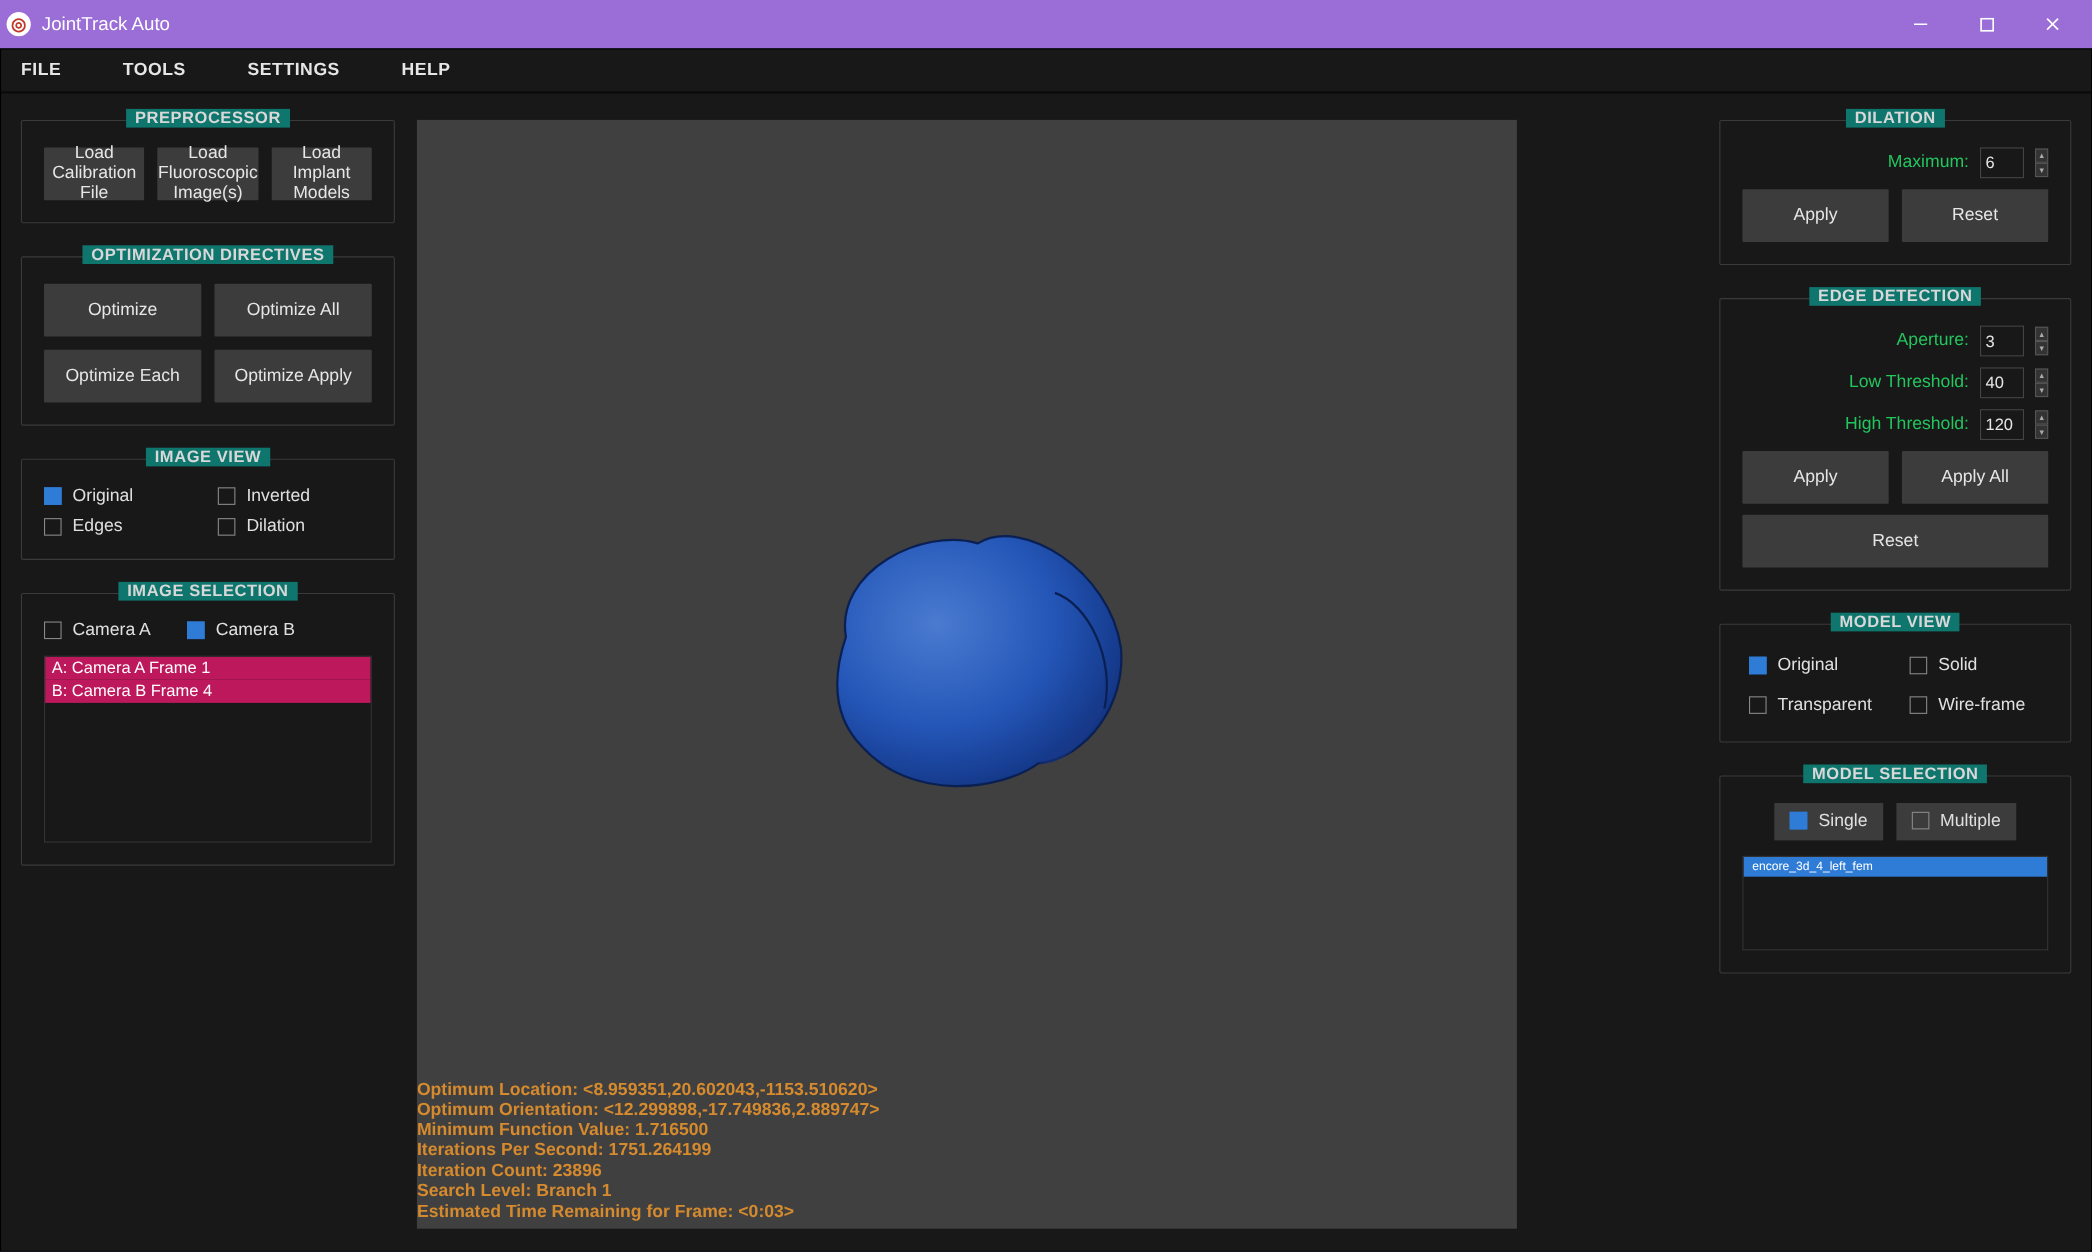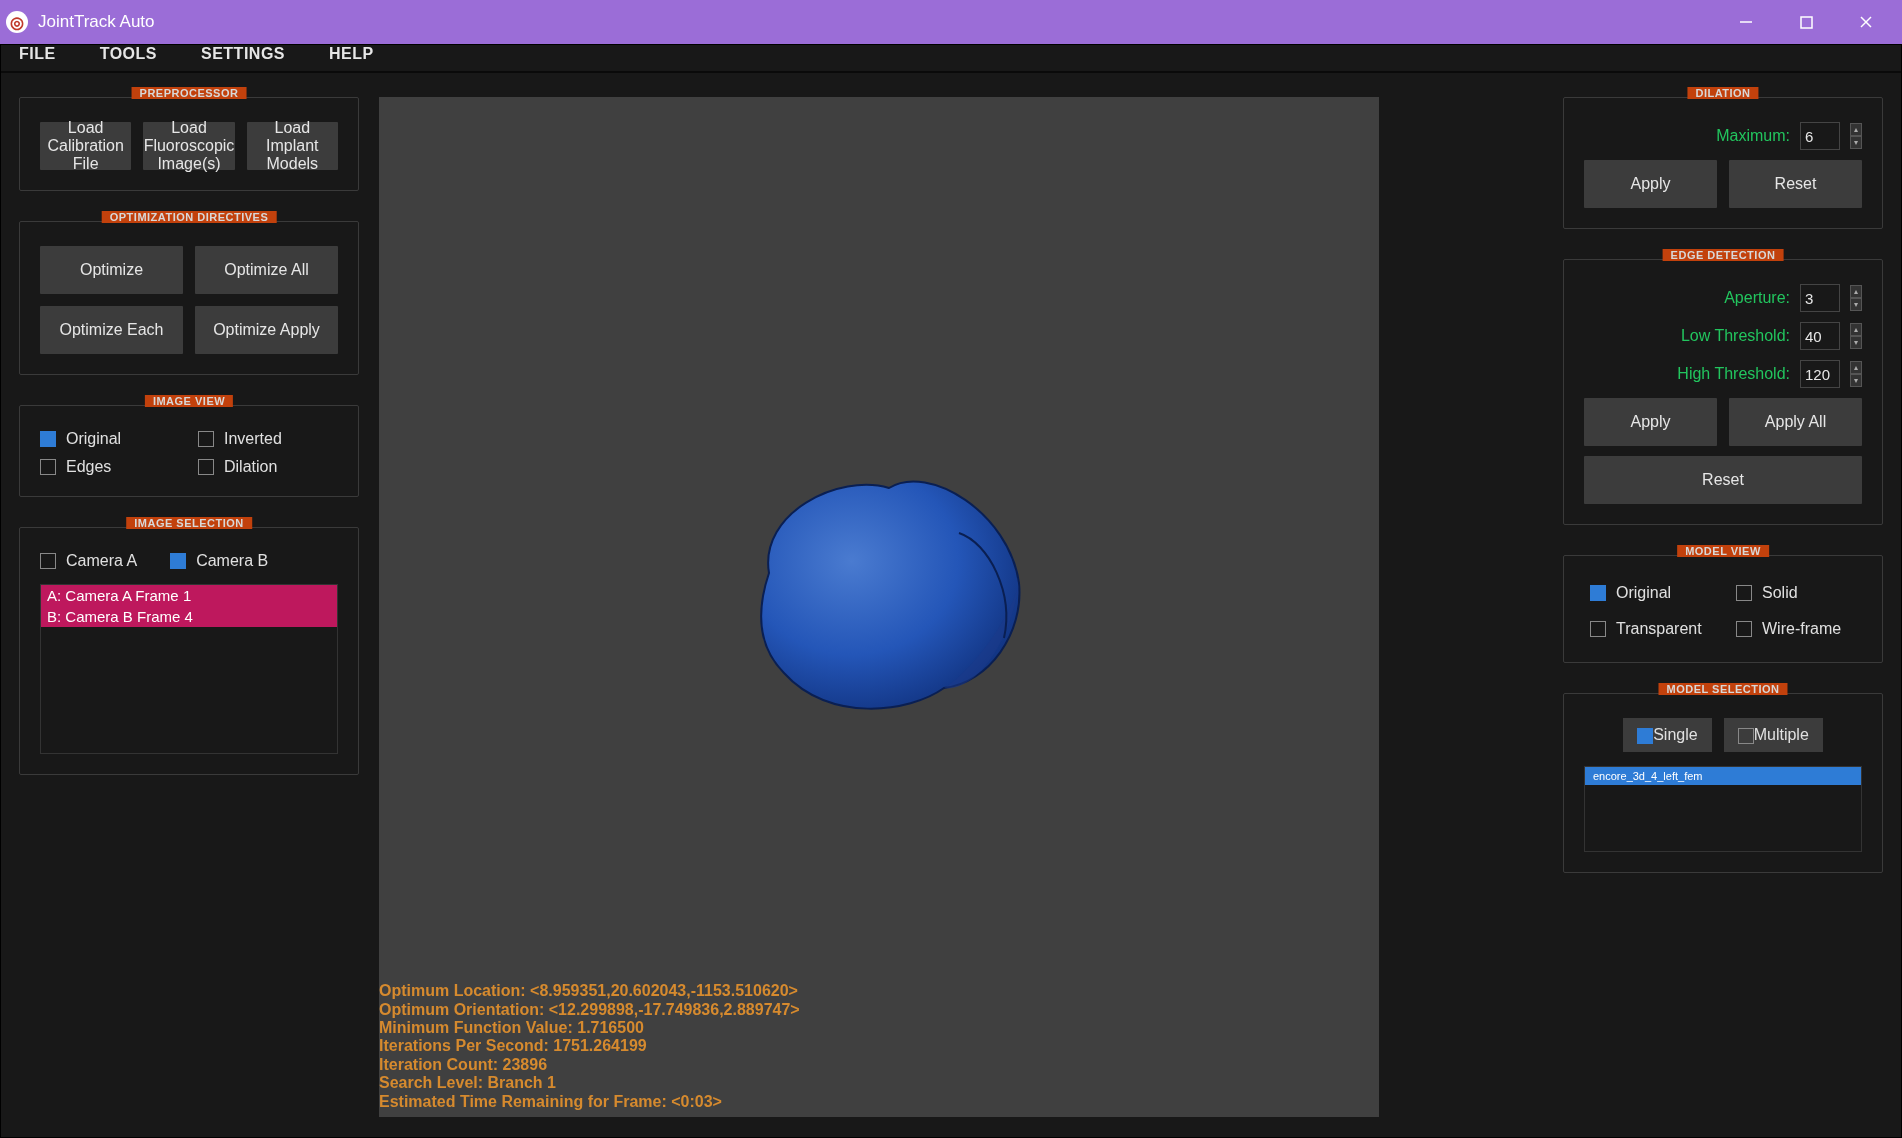--- a/index.html
+++ b/index.html
@@ -5,28 +5,28 @@
 *{box-sizing:border-box;margin:0;padding:0;font-family:"Segoe UI",Arial,sans-serif}
 body{background:#9b6dd7;width:1902px;height:1138px;overflow:hidden}
 .window{width:100%;height:100%;display:flex;flex-direction:column}
 .titlebar{height:44px;background:#9b6dd7;display:flex;align-items:center;padding:0 6px;color:#fff}
 .titlebar .icon{width:22px;height:22px;border-radius:50%;background:#fff;margin-right:10px;display:flex;align-items:center;justify-content:center;color:#c0392b;font-weight:bold;font-size:16px}
 .titlebar .title{font-size:17px}
 .winbtns{margin-left:auto;display:flex}
 .winbtn{width:60px;height:44px;display:flex;align-items:center;justify-content:center;color:#fff;font-size:16px}
 .winbtn svg{stroke:#fff;fill:none;stroke-width:1.5}
 .chrome{flex:1;background:#181818;display:flex;flex-direction:column;border:1px solid #000}
-.menubar{height:28px;display:flex;align-items:flex-start;padding:0 18px;gap:44px;border-bottom:2px solid #0a0a0a}
+.menubar{height:40px;display:flex;align-items:center;padding:0 18px;gap:56px;border-bottom:2px solid #0a0a0a}
 .menubar .mi{color:#e6e6e6;font-size:16px;font-weight:600;letter-spacing:.5px}
 .workspace{flex:1;display:flex;padding:24px 18px 20px 18px;gap:20px}
 .col{display:flex;flex-direction:column;gap:30px}
 .col.left{width:340px}
 .col.right{width:320px;margin-left:auto}
 .panel{border:1px solid #3a3a3a;border-radius:2px;padding:24px 20px 20px 20px;position:relative}
-.panel .ptitle{position:absolute;top:-11px;left:50%;transform:translateX(-50%);background:#c2410c;padding:0 8px;color:#d8d8d8;font-size:11px;font-weight:600;letter-spacing:.5px;white-space:nowrap}
+.panel .ptitle{position:absolute;top:-11px;left:50%;transform:translateX(-50%);background:#0f766e;padding:0 8px;color:#d8d8d8;font-size:15px;font-weight:600;letter-spacing:.5px;white-space:nowrap}
 .btn{background:#3c3c3c;color:#e6e6e6;border:none;height:48px;display:flex;align-items:center;justify-content:center;font-size:16px;cursor:pointer;border-radius:1px}
 .vstack{display:flex;flex-direction:row;gap:12px;align-items:center}
 .vstack .btn{width:220px}
 .grid2{display:grid;grid-template-columns:1fr 1fr;gap:12px}
 .grid2 .btn{width:100%}
 .checkrow{display:grid;grid-template-columns:1fr 1fr;gap:10px 18px}
 .chk{display:flex;align-items:center;gap:10px;color:#e0e0e0;font-size:16px;cursor:pointer}
 .chk .box{width:16px;height:16px;border:1px solid #888;background:transparent}
 .chk.on .box{background:#2e7cd6;border-color:#2e7cd6}
 .listbox{margin-top:14px;background:#181818;border:1px solid #333;height:170px;overflow:auto;font-size:15px}
@@ -41,21 +41,21 @@
 .numfield{background:#181818;border:1px solid #444;color:#e6e6e6;width:40px;height:28px;padding:0 4px;font-size:15px}
 .spin{display:flex;flex-direction:column}
 .spin div{width:12px;height:13px;background:#333;border:1px solid #555;font-size:8px;color:#aaa;display:flex;align-items:center;justify-content:center;cursor:pointer}
 .btnrow{display:flex;gap:12px;justify-content:center}
 .btnrow .btn{flex:1}
 .modelchk{display:grid;grid-template-columns:1fr 1fr;gap:10px 14px}
 .mchk{display:flex;align-items:center;gap:10px;color:#e0e0e0;font-size:16px;padding:4px 6px;cursor:pointer;border-radius:2px}
 .mchk .box{width:16px;height:16px;border:1px solid #888}
 .mchk.on .box{background:#2e7cd6;border-color:#2e7cd6}
 .msbtns{display:flex;gap:12px;justify-content:center}
-.msbtn{background:#3c3c3c;padding:8px 14px;display:flex;align-items:flex-end;color:#e0e0e0;font-size:16px;cursor:pointer}
+.msbtn{background:#3c3c3c;padding:8px 14px;display:flex;align-items:flex-start;gap:10px;color:#e0e0e0;font-size:16px;cursor:pointer}
 .msbtn .box{width:16px;height:16px;border:1px solid #888}
 .msbtn.on .box{background:#2e7cd6;border-color:#2e7cd6}
 .mslist{margin-top:14px;border:1px solid #333;height:86px;overflow:auto}
 .mslist .item{padding:3px 8px;color:#e6e6e6;font-size:11px}
 .mslist .item.sel{background:#2e7cd6;color:#fff}
 .camsel{display:flex;gap:33px;justify-content:flex-start}
 </style>
 </head>
 <body>
 

